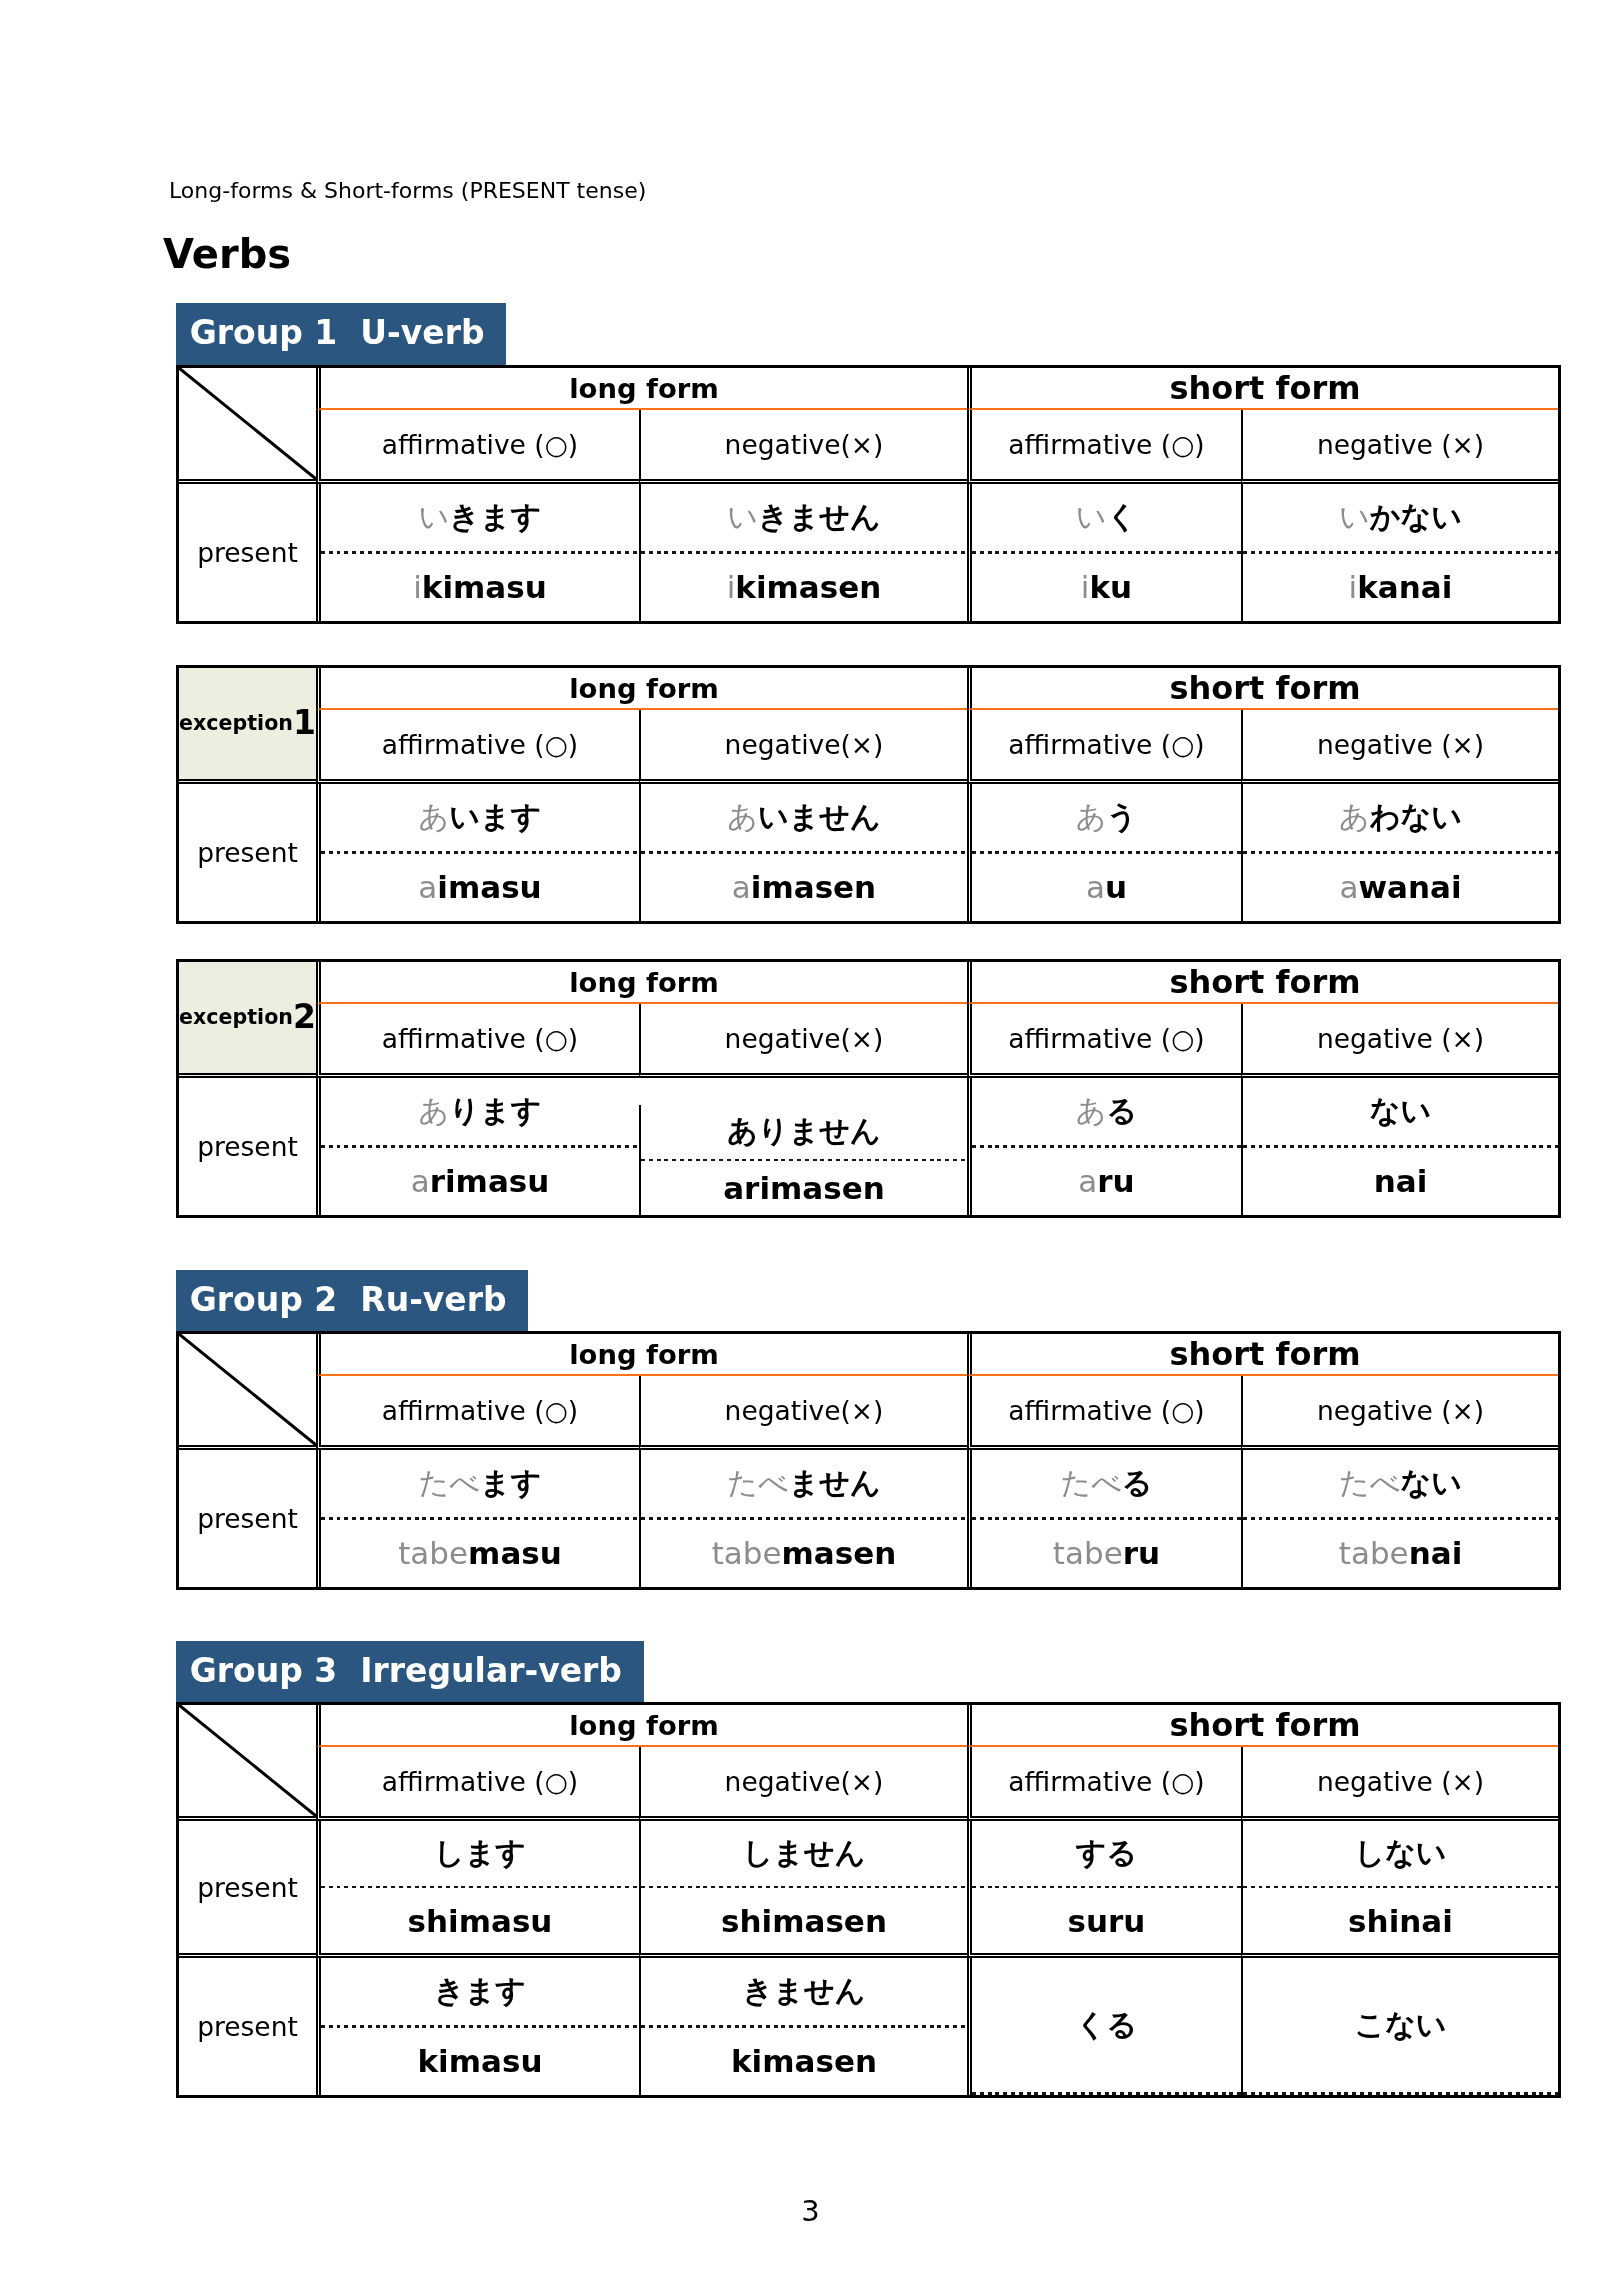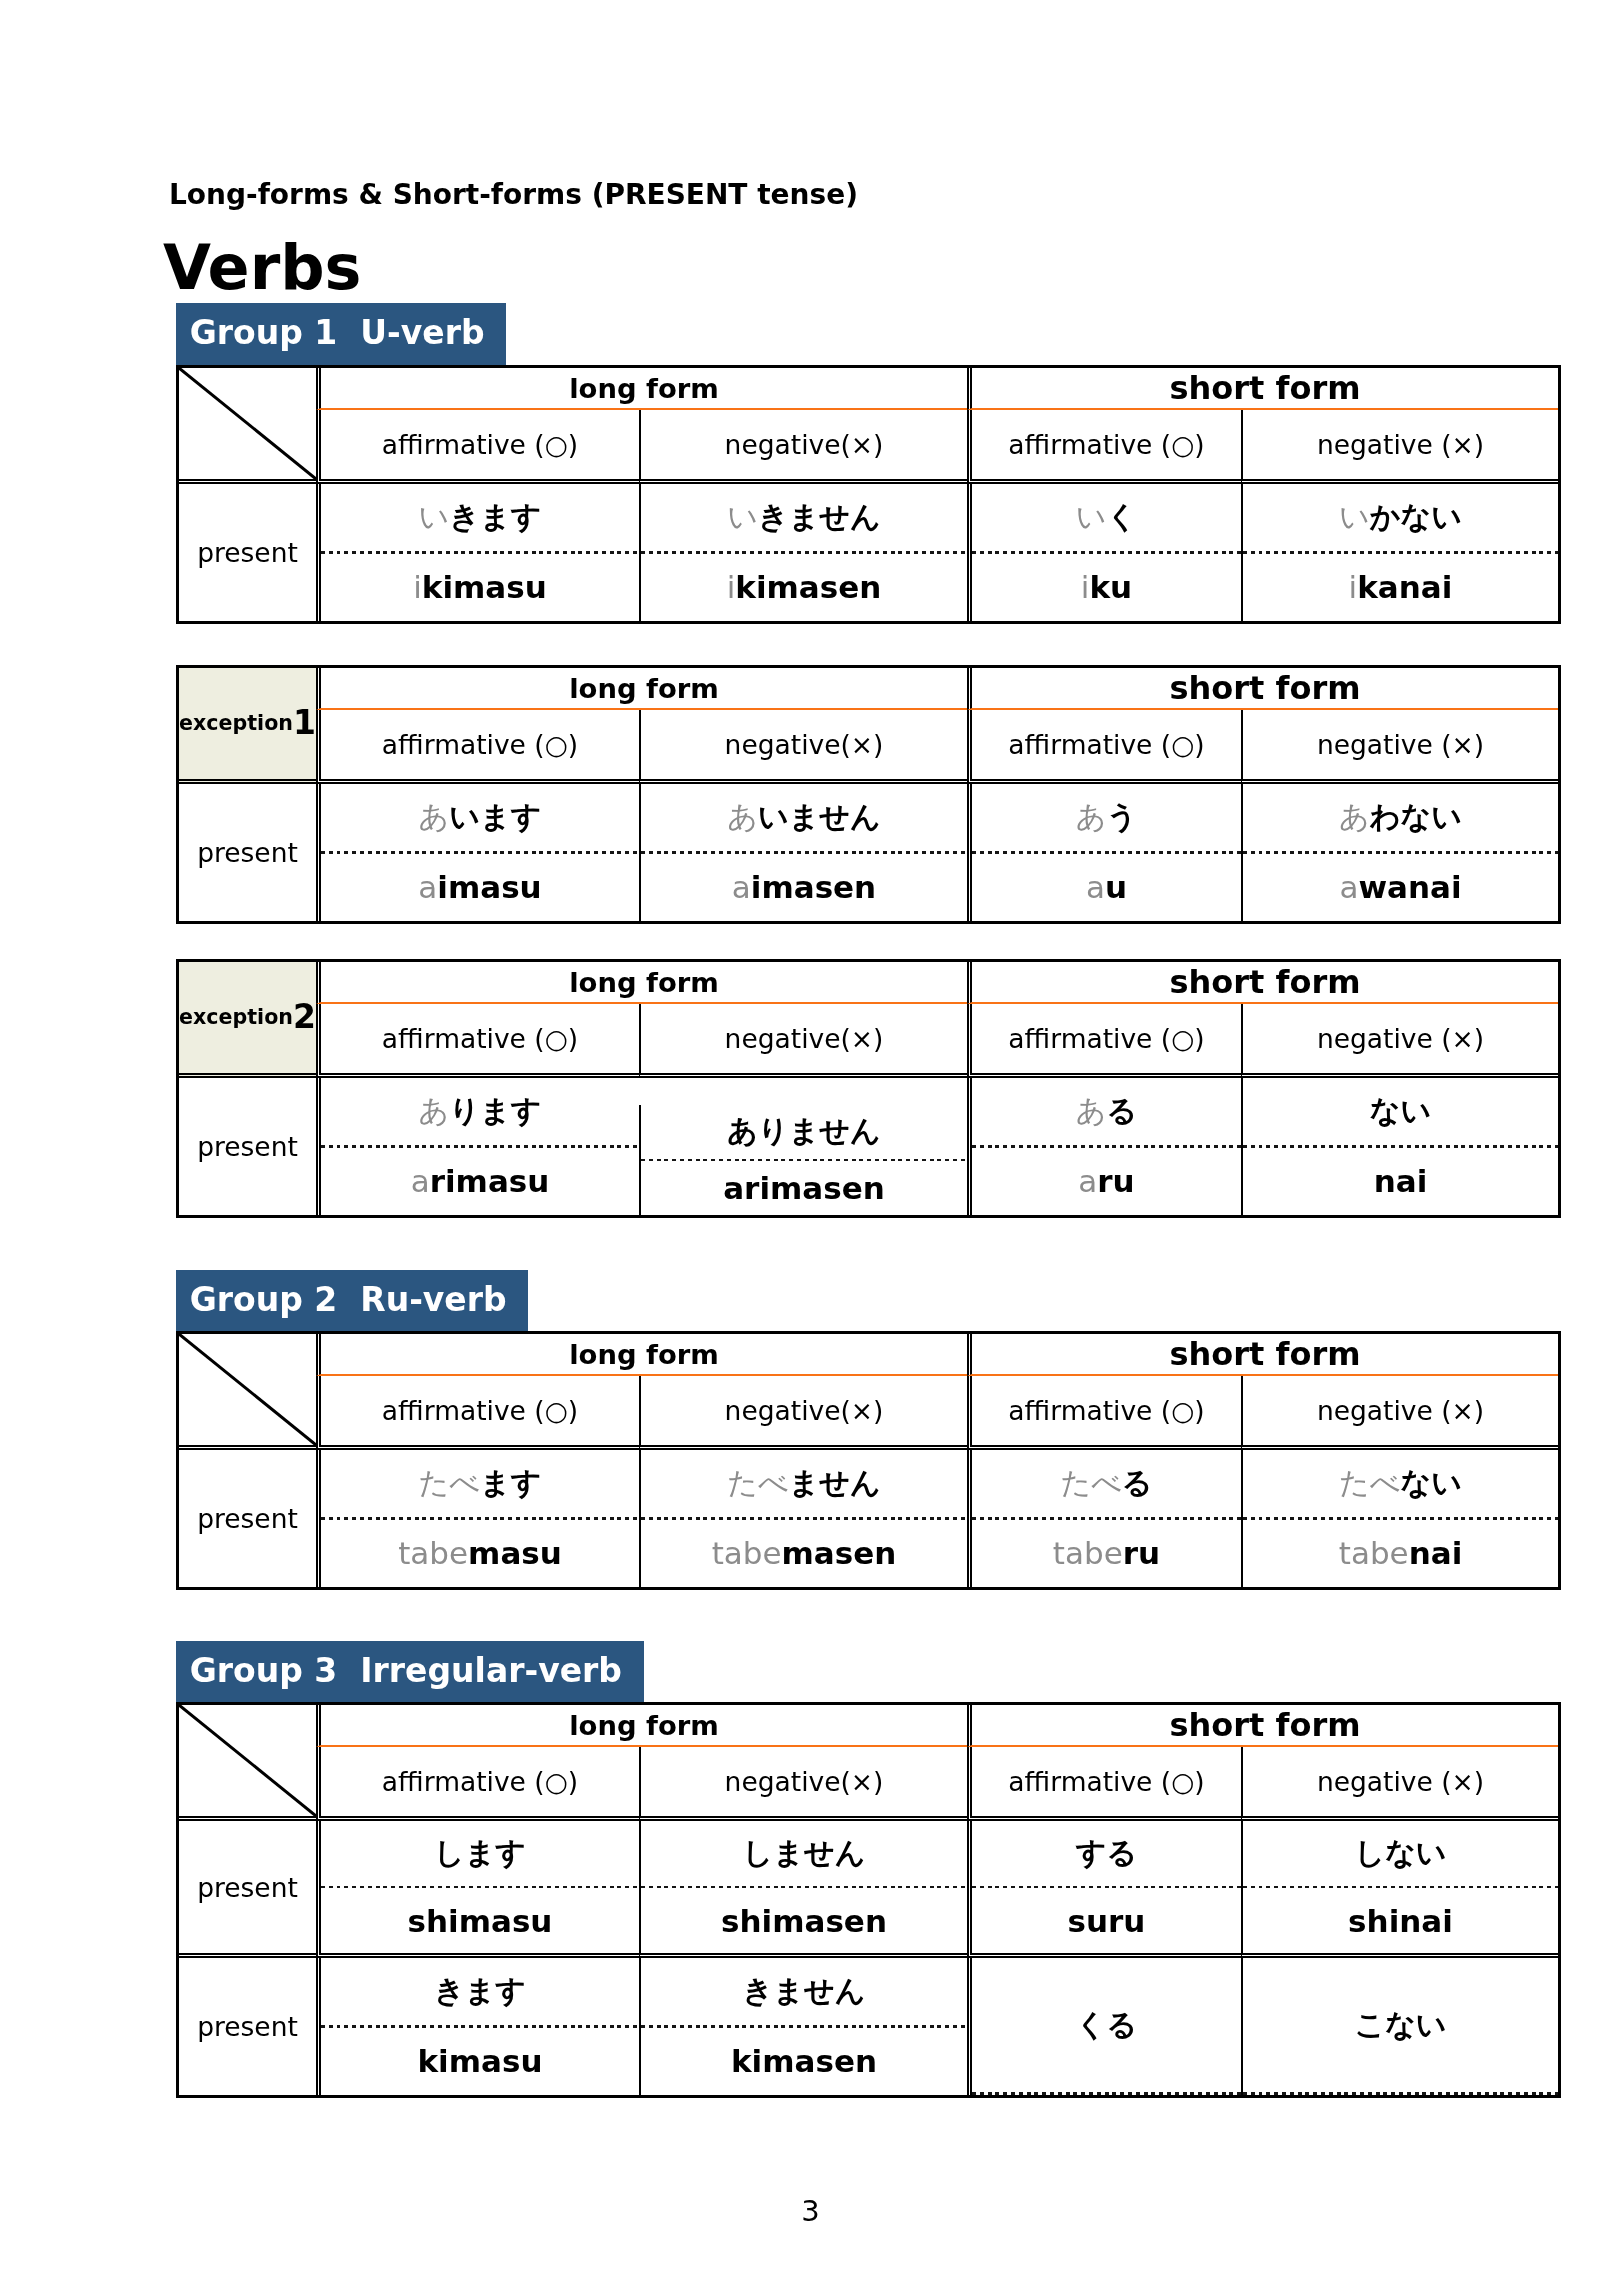--- a/index.html
+++ b/index.html
@@ -1,20 +1,20 @@
 <!DOCTYPE html>
 <html><head>
 <meta charset="utf-8">
 <style>
   html,body{margin:0;padding:0;background:#ffffff}
   .page{position:relative;width:1621px;height:2292px;background:#fff;
         font-family:"DejaVu Sans",sans-serif;color:#000;overflow:hidden}
 
-  .doc-title{position:absolute;left:169px;top:178px;font-size:28px;font-weight:700;white-space:pre}
-  .verbs-heading{position:absolute;left:163px;top:231px;font-size:62px;font-weight:700}
+  .doc-title{position:absolute;left:169px;top:178px;font-size:22px;font-weight:400;white-space:pre}
+  .verbs-heading{position:absolute;left:163px;top:231px;font-size:40px;font-weight:700}
 
   .banner{position:absolute;left:176px;height:72px;line-height:60px;
           background:#2b5680;color:#fff;font-size:33px;font-weight:700;
           padding:0 21.6px 0 13.7px;white-space:pre}
   #banner-group1{top:303px}
   #banner-group2{top:1270px}
   #banner-group3{top:1641px}
 
   .vtable{position:absolute;left:176px;display:grid;
           grid-template-columns:137px 323px 328px 274px 317px;

